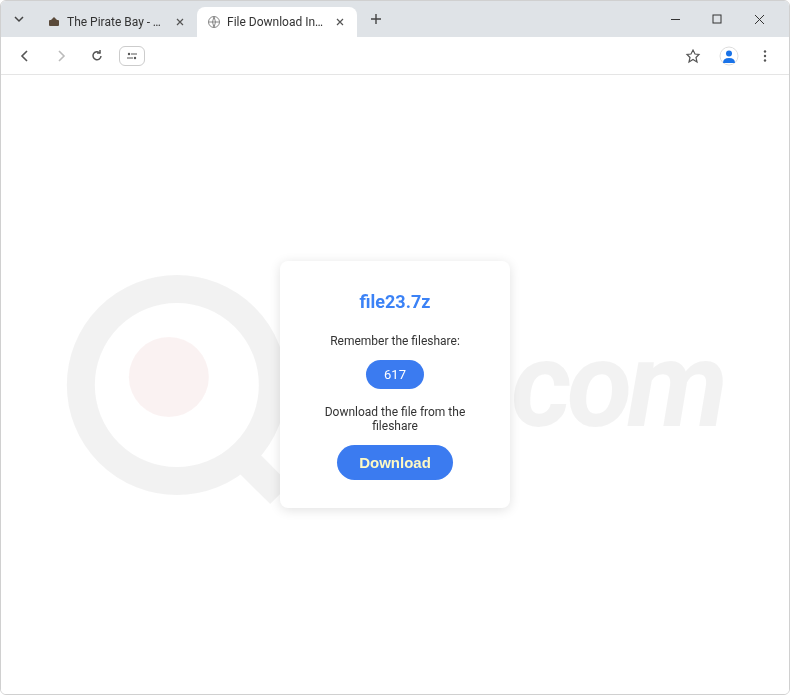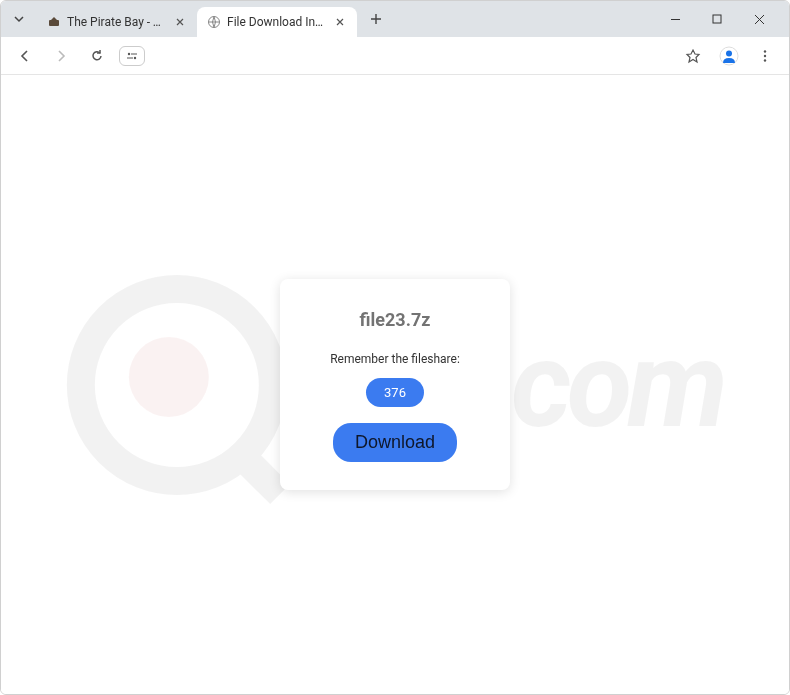--- a/index.html
+++ b/index.html
@@ -218,21 +218,21 @@
       padding: 30px 40px 28px;
       width: 230px;
       text-align: center;
       z-index: 1;
       position: relative;
     }
     
     .card-title {
       font-size: 18px;
       font-weight: 700;
-      color: #737373;
+      color: #3b82f6;
       margin-bottom: 22px;
     }
     
     .card-text {
       font-size: 12px;
       color: #333;
       margin-bottom: 12px;
     }
     
     .badge {
@@ -241,26 +241,27 @@
       color: #fff;
       font-size: 13px;
       padding: 7px 18px;
       border-radius: 18px;
       margin-bottom: 16px;
     }
     
     .dl-btn {
       display: inline-block;
       background: #3b7bf0;
-      color: #0f172a;
-      font-size: 18px;
+      color: #fef9c3;
+      font-size: 15px;
       padding: 9px 22px;
       border-radius: 18px;
       border: none;
       cursor: pointer;
+      font-weight: bold;
     }
   </style>
 </head>
 <body>
 
 <div class="browser">
 
   <div class="titlebar">
     <div class="tab-dropdown">
       <svg width="12" height="12" viewBox="0 0 12 12">
@@ -381,19 +382,20 @@
     <div class="watermark">
       <div class="watermark-icon">
           <div class="watermark-dots"></div>
         </div>
       <div class="watermark-text">risk.com</div>
     </div>
 
     <div class="card">
       <div class="card-title">file23.7z</div>
       <div class="card-text">Remember the fileshare:</div>
-      <div class="badge">376</div>
+      <div class="badge">617</div>
+      <div class="card-text">Download the file from the fileshare</div>
       <button class="dl-btn">Download</button>
     </div>
 
   </div>
 
 </div>
 
 </body></html>

